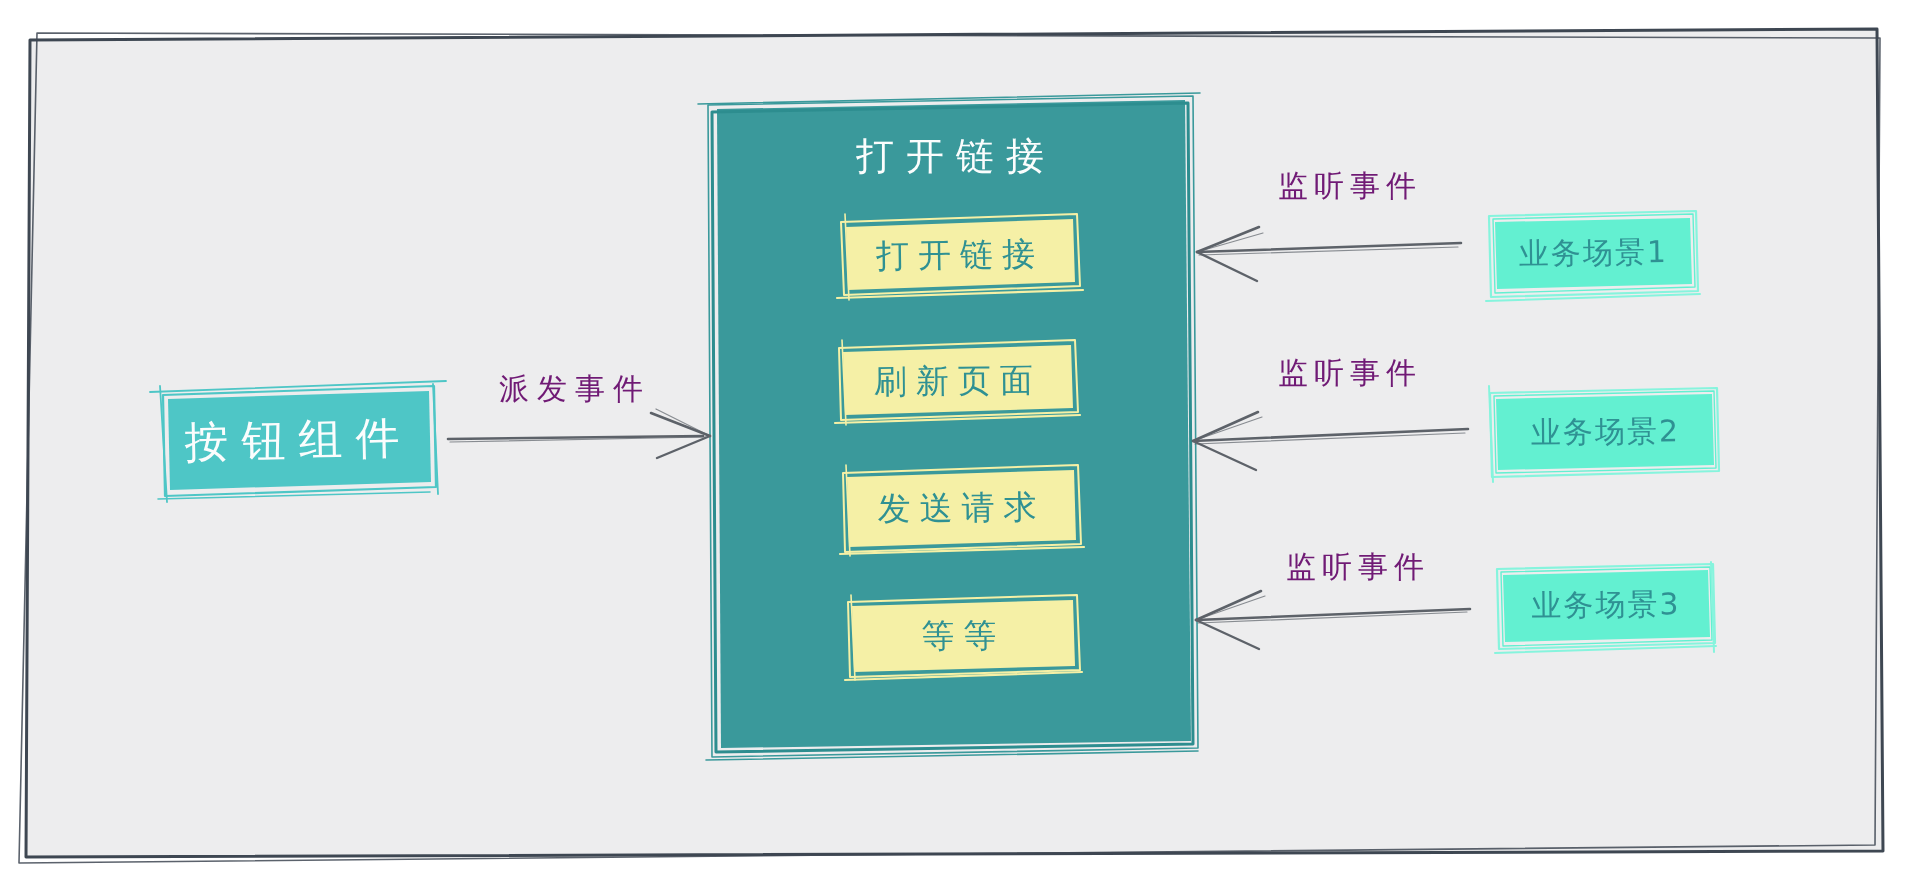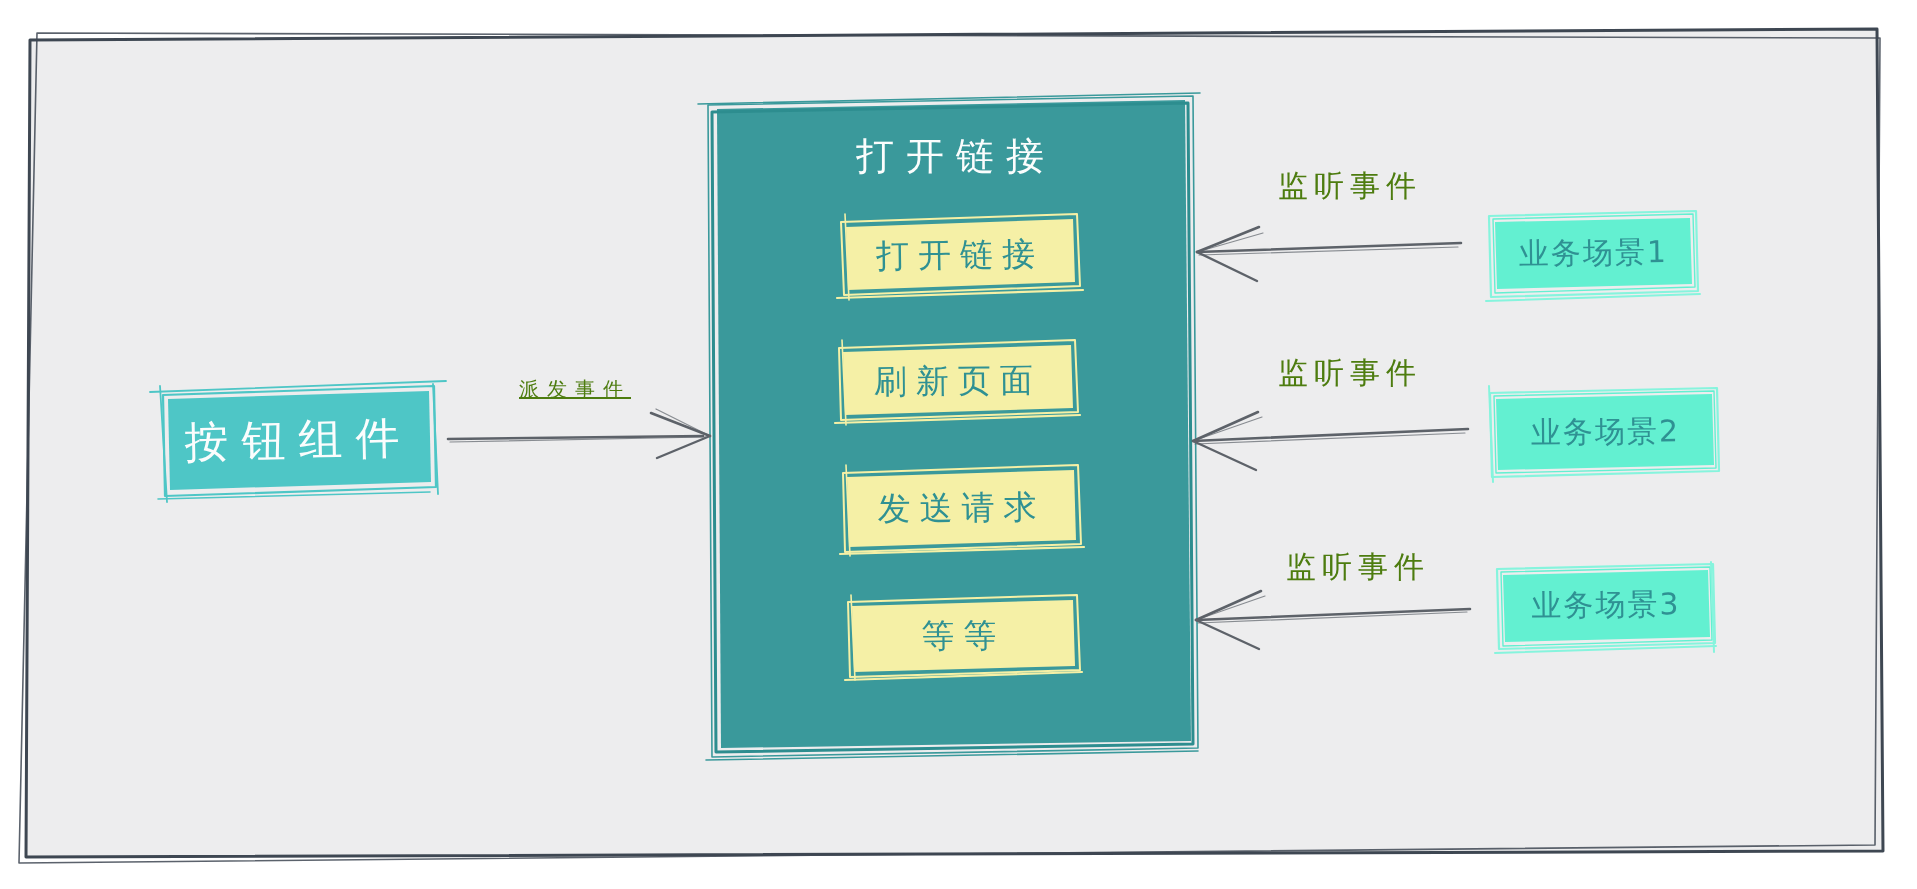--- a/index.html
+++ b/index.html
@@ -6,30 +6,30 @@
   .stage{
     position:relative;width:1917px;height:889px;overflow:hidden;
     background:#ffffff;
     font-family:"DejaVu Sans","Liberation Sans",sans-serif;
   }
   .deco{position:absolute;inset:0;width:1917px;height:889px;z-index:1;}
   .lbl{
     position:absolute;z-index:3;display:flex;align-items:center;justify-content:center;
     white-space:nowrap;user-select:none;
   }
-  .teal-text{color:#4d7c0f;}
+  .teal-text{color:#701a75;}
   .white-text{color:#fbfdfd;}
   .bus-title{left:800px;top:130px;width:312px;height:52px;font-size:38px;letter-spacing:12px;}
   .event-label{font-size:33px;letter-spacing:9px;color:#2f9193;}
   .ev1{left:845px;top:222px;width:230px;height:66px;transform:rotate(-0.8deg);}
   .ev2{left:843px;top:347px;width:230px;height:68px;transform:rotate(-0.6deg);}
   .ev3{left:847px;top:472px;width:229px;height:72px;transform:rotate(-0.7deg);}
   .ev4{left:852px;top:602px;width:223px;height:68px;transform:rotate(-0.4deg);}
   .producer-label{left:166px;top:394px;width:265px;height:92px;font-size:44px;letter-spacing:13px;transform:rotate(-1.2deg);}
-  .dispatch-label{left:468px;top:366px;width:214px;height:46px;font-size:20px;letter-spacing:8px;text-decoration:underline;}
+  .dispatch-label{left:468px;top:366px;width:214px;height:46px;font-size:30px;letter-spacing:8px;}
   .listen-label{width:176px;height:44px;font-size:30px;letter-spacing:6px;}
   .ln1{left:1262px;top:164px;}
   .ln2{left:1262px;top:351px;}
   .ln3{left:1270px;top:545px;}
   .consumer-label{font-size:30px;letter-spacing:2px;color:#2f9193;}
   .cn1{left:1495px;top:221px;width:197px;height:65px;transform:rotate(-0.8deg);}
   .cn2{left:1496px;top:396px;width:219px;height:72px;transform:rotate(-0.5deg);}
   .cn3{left:1503px;top:572px;width:206px;height:67px;transform:rotate(-0.6deg);}
 </style>
 </head>

